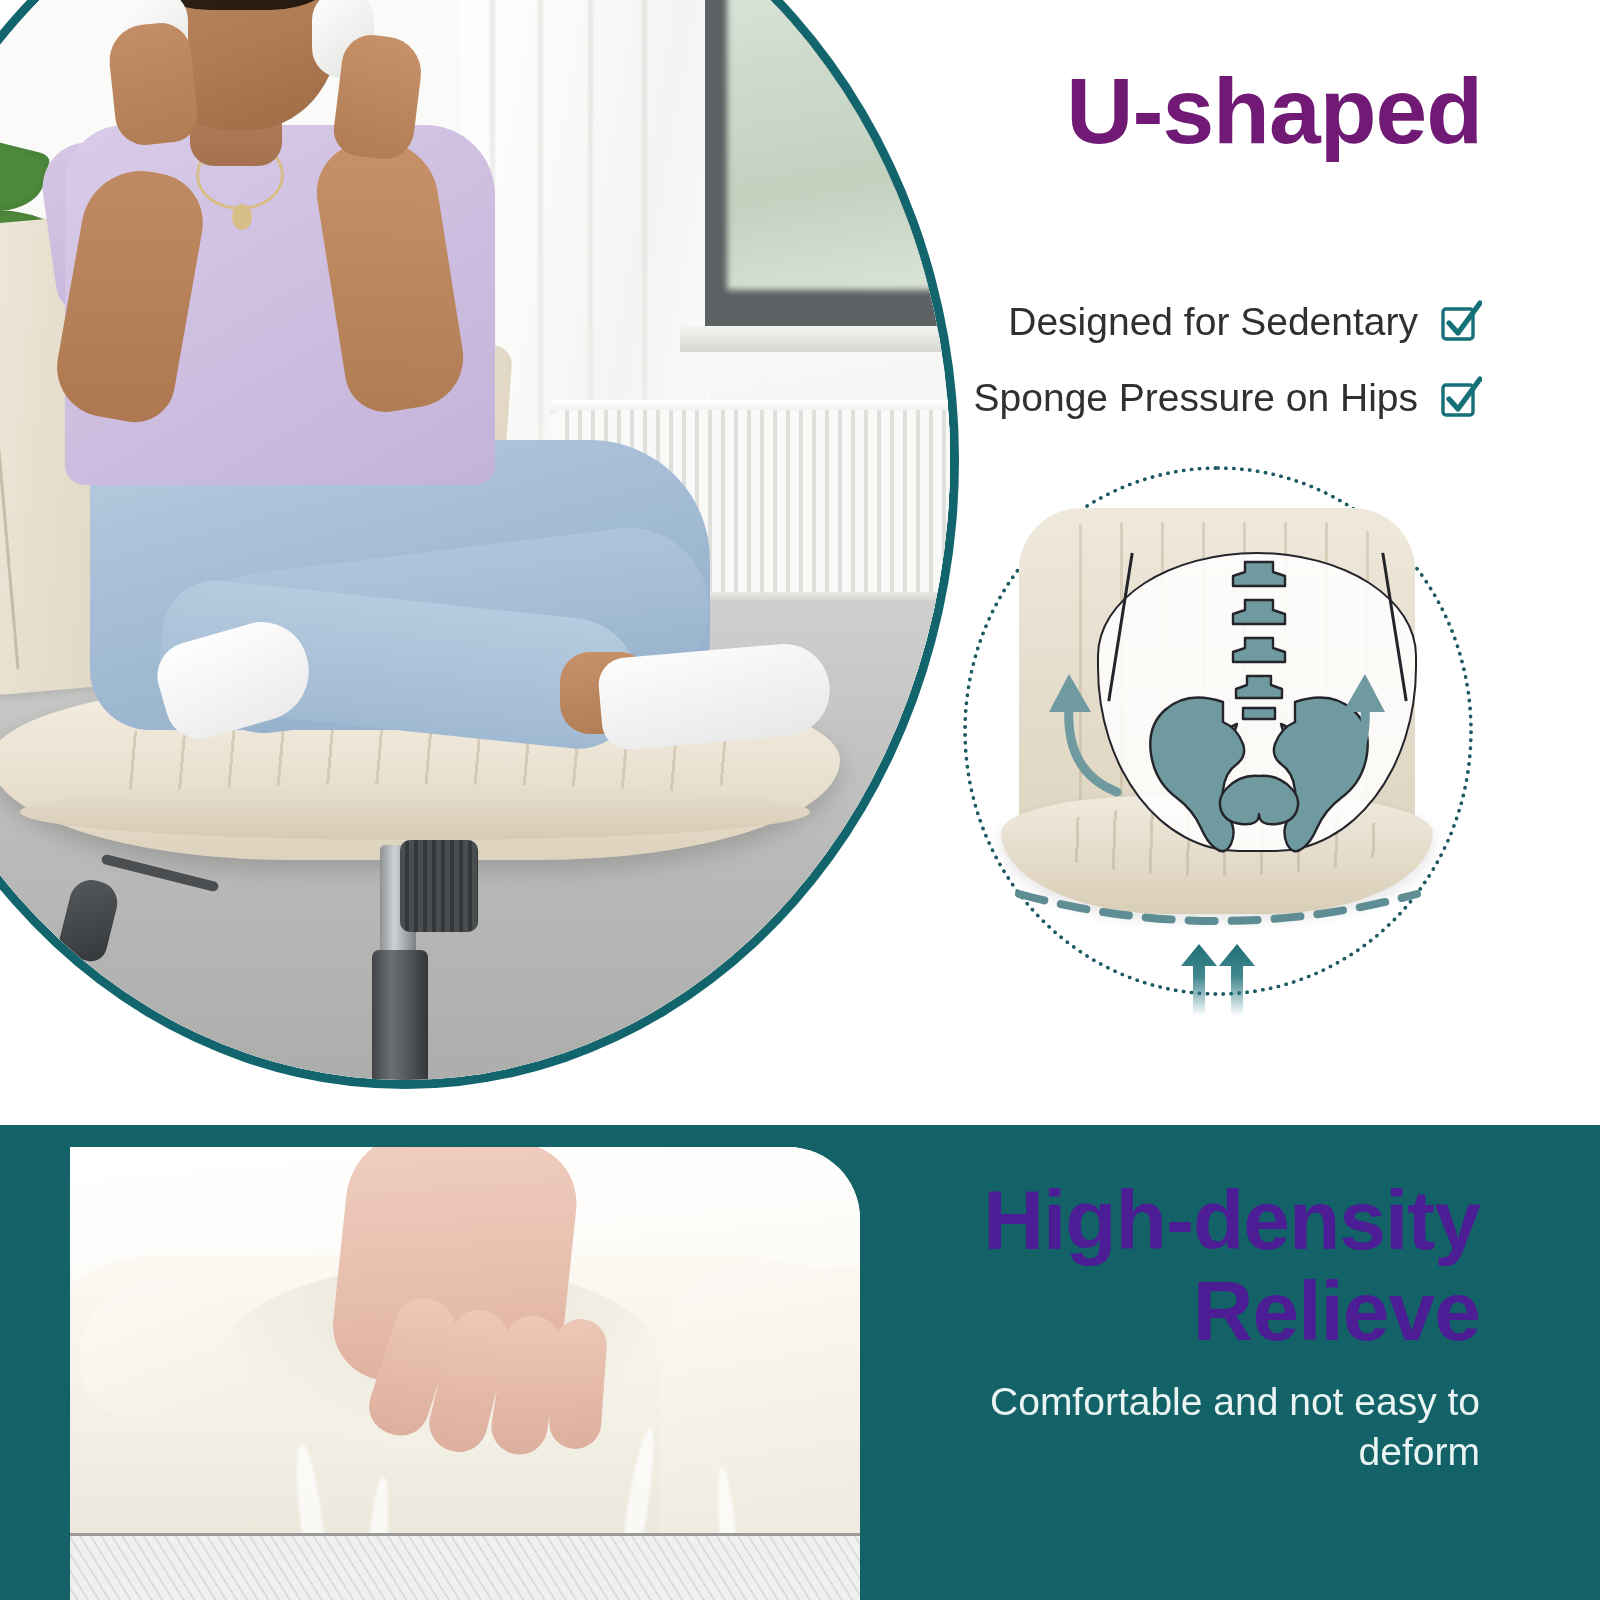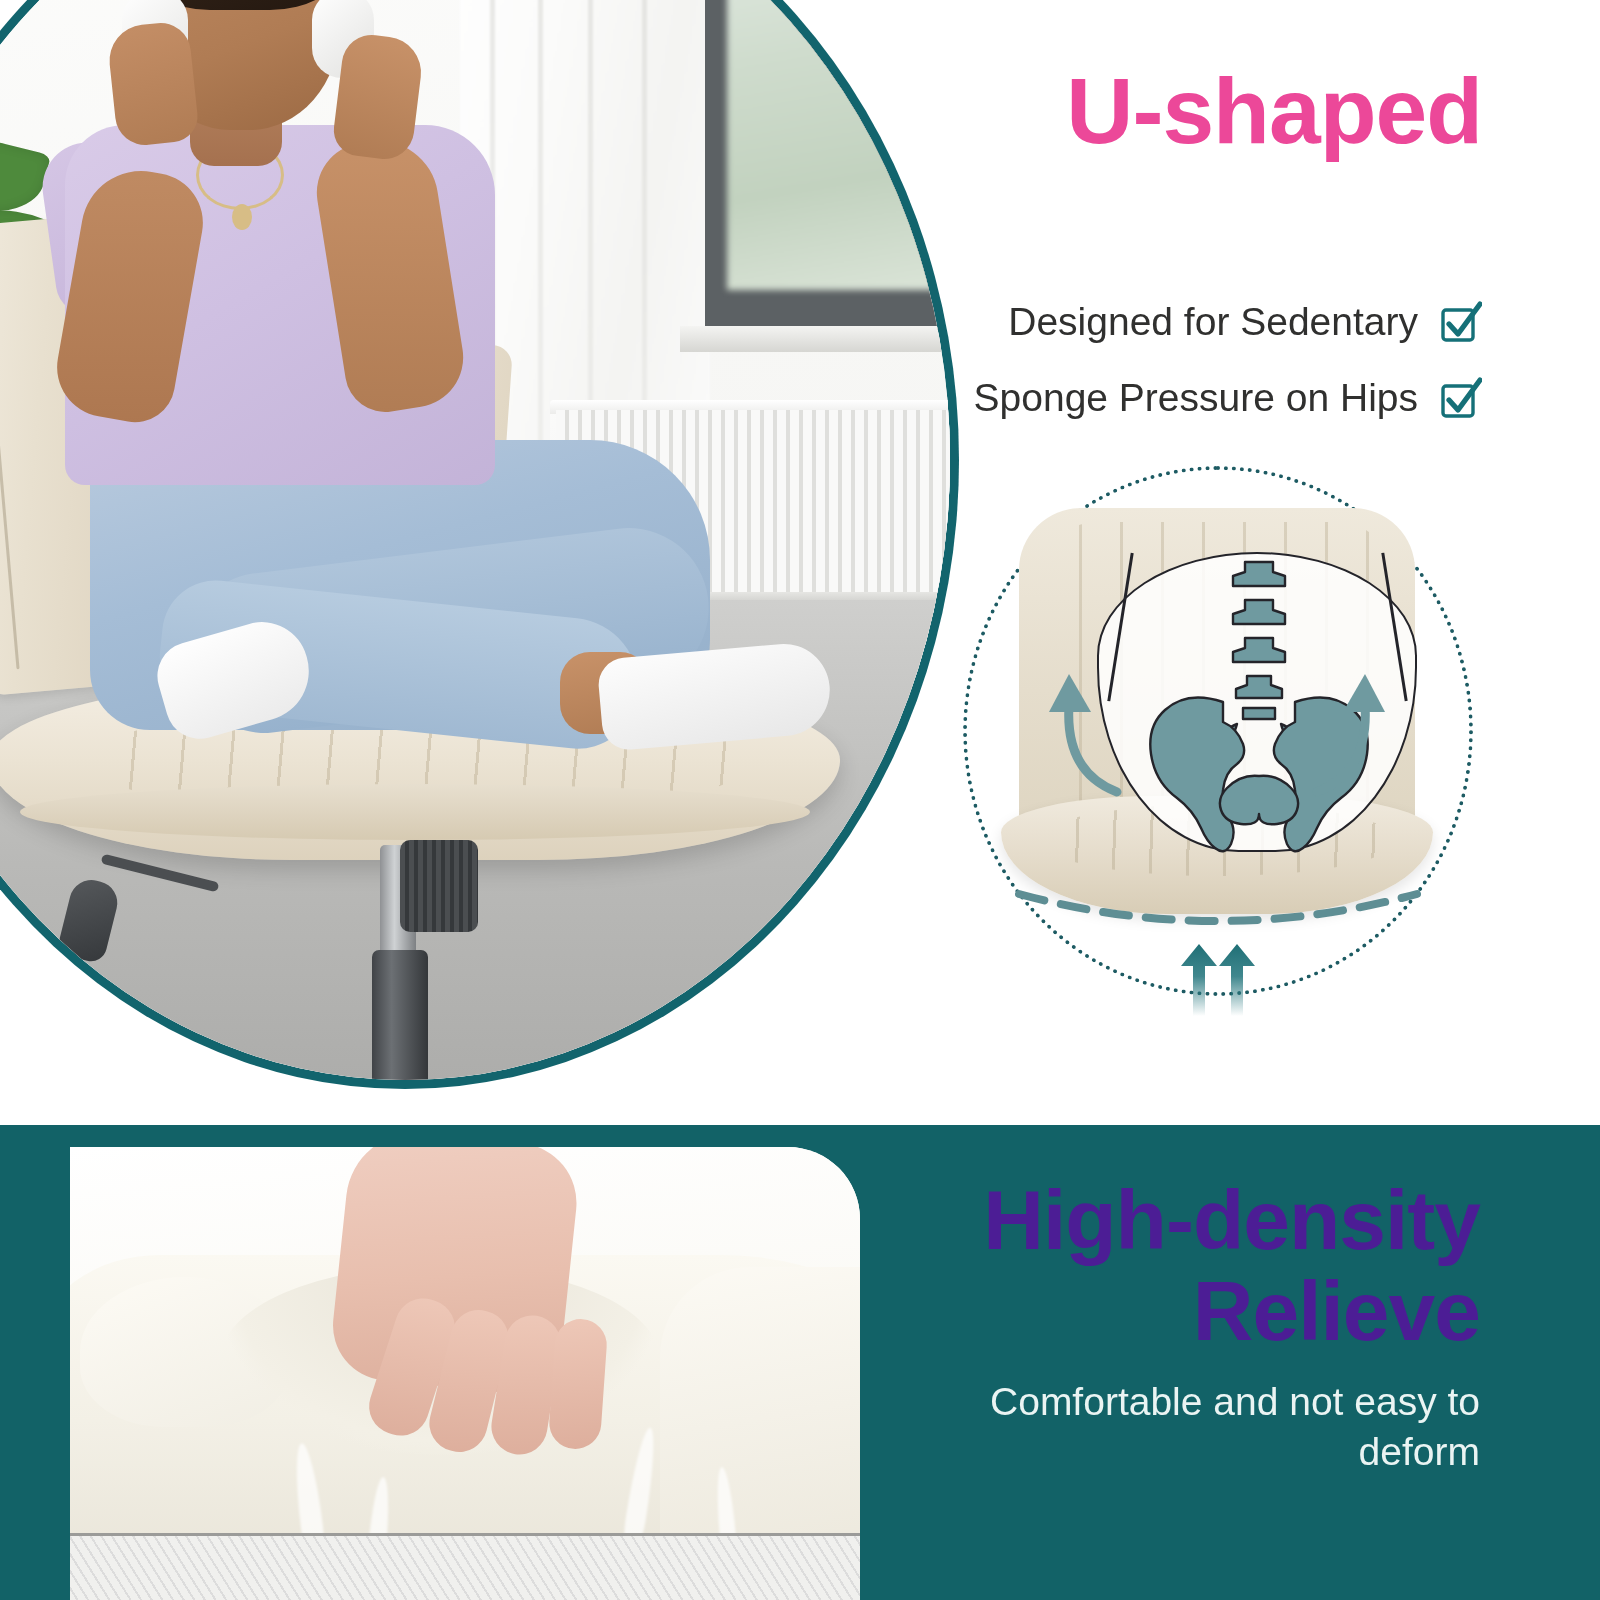--- a/index.html
+++ b/index.html
@@ -141,24 +141,24 @@
     background:linear-gradient(170deg,#ffffff,#eaeaea); border-radius:34px 46px 50px 34px;
     transform:rotate(-16deg);}
   .sock-b{ position:absolute; left:740px; top:810px; width:230px; height:92px;
     background:linear-gradient(170deg,#fdfdfd,#e7e7e7); border-radius:34px 58px 58px 34px;
     transform:rotate(-5deg);}
   .ankle{ position:absolute; left:700px; top:812px; width:90px; height:82px;
     background:linear-gradient(170deg,#c89269,#b07c54); border-radius:30px;}
 
   
   #headline{ position:absolute; right:118px; top:62px; width:720px;
-    text-align:right; color:#ec4899; font-weight:700; font-size:93px;
+    text-align:right; color:#701a75; font-weight:700; font-size:93px;
     line-height:1.06; letter-spacing:-1px; }
 
-  .bullet-row{ position:absolute; right:118px; display:flex; align-items:center;
+  .bullet-row{ position:absolute; right:118px; display:flex; align-items:flex-start;
     justify-content:flex-end; gap:22px; }
   .bullet-text{ font-size:39px; color:#30302f; white-space:nowrap; }
   .chk{ width:42px; height:42px; flex:0 0 42px; position:relative; }
 
   
   #diagram{ position:absolute; left:963px; top:466px; width:510px; height:530px; }
   .dot-circle{ position:absolute; left:0; top:0; width:100%; height:100%;
     border:4px dotted #1d5b63; border-radius:50%; }
 
   .dg-chair{ position:absolute; left:38px; top:42px; width:432px; height:400px; }

